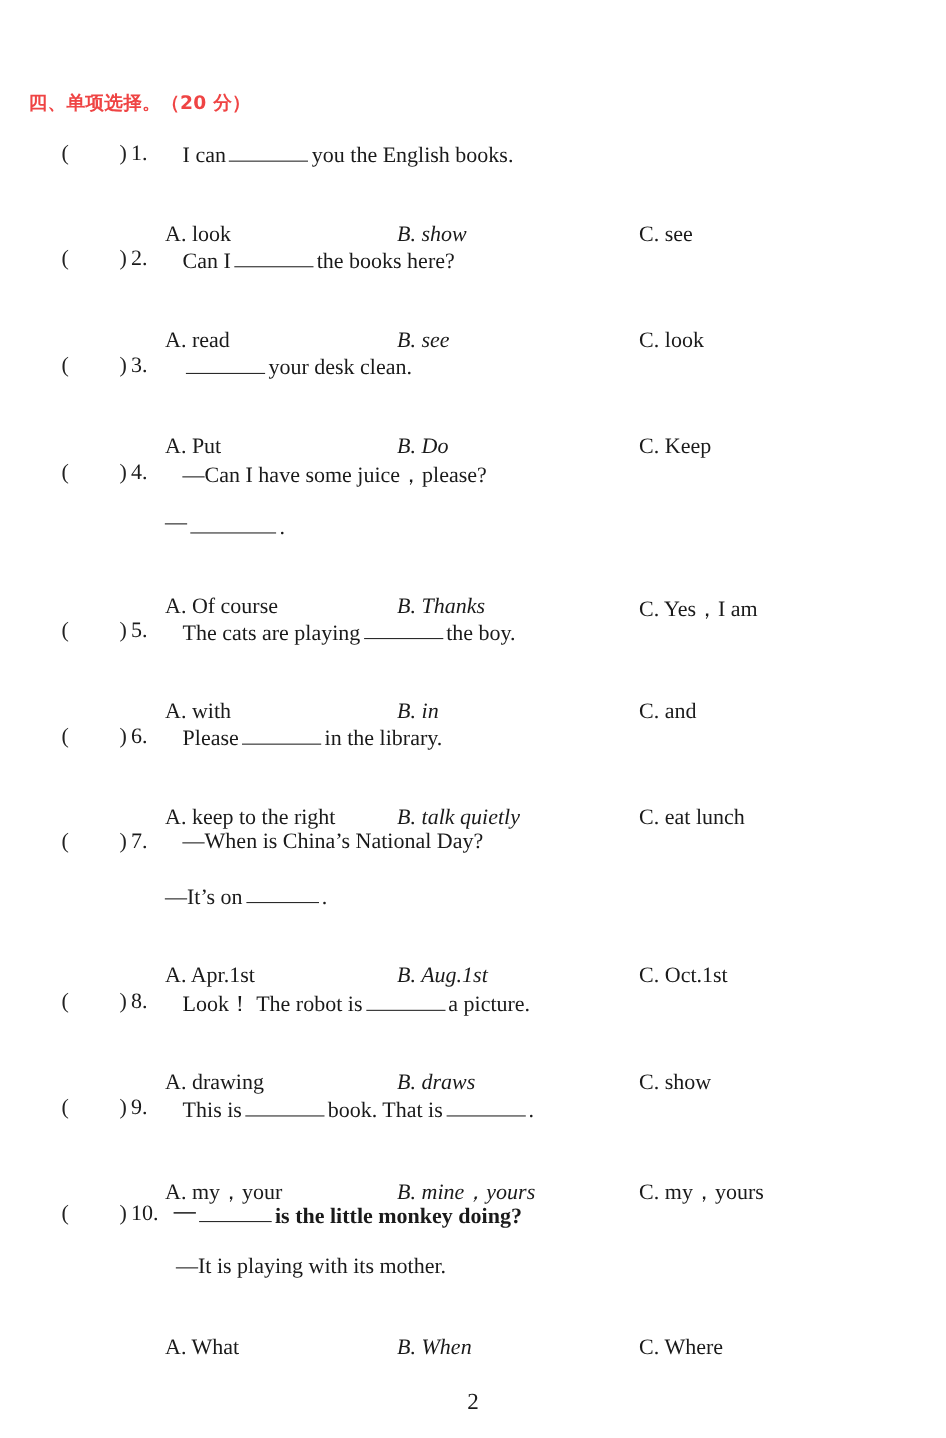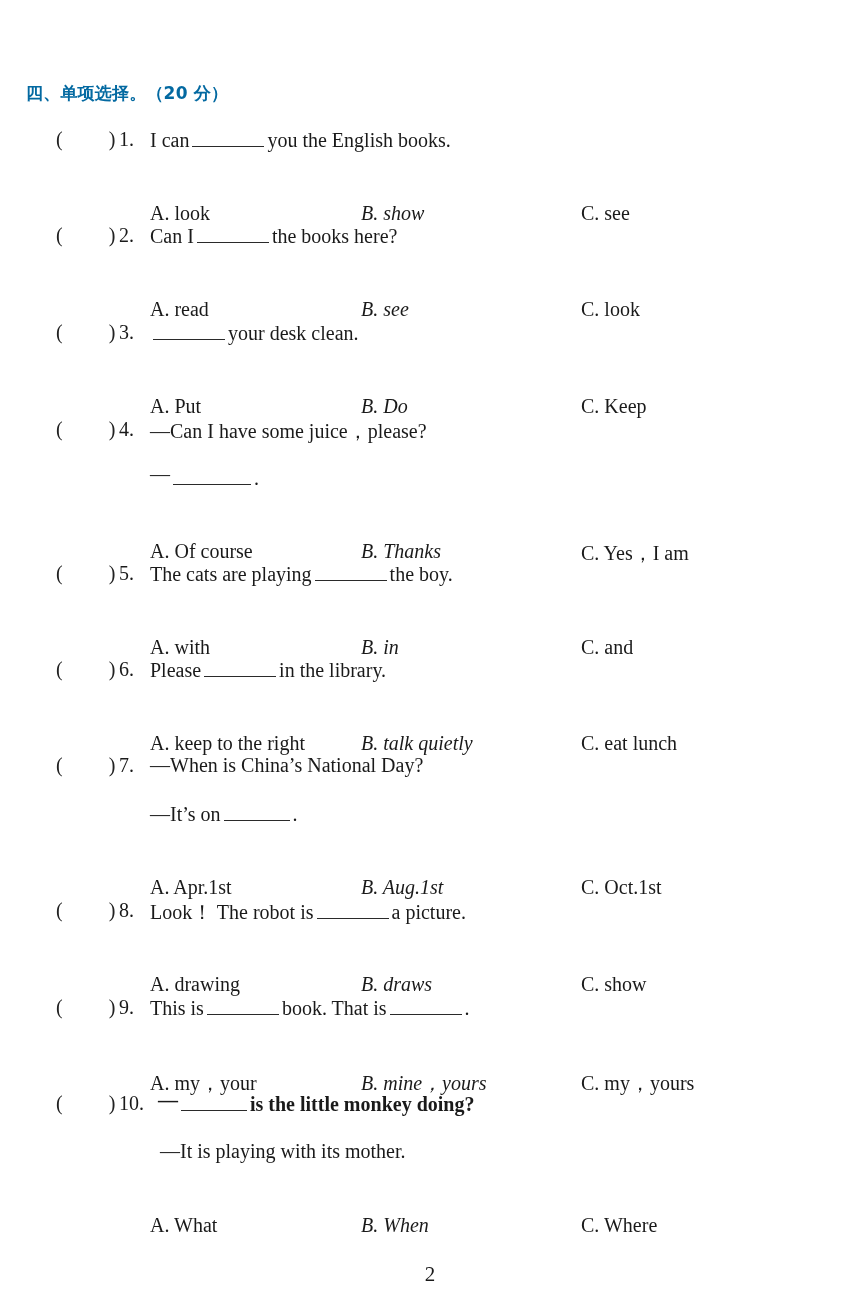--- a/index.html
+++ b/index.html
@@ -27,21 +27,21 @@
   
   .section-heading {
     position: absolute;
     left: 26px;
     top: 82px;
     font-family: "DejaVu Sans", "Liberation Sans", sans-serif;
     font-weight: bold;
     font-size: 17px;
     letter-spacing: 0.2px;
     white-space: nowrap;
-    color: #0369a1;
+    color: #ef4444;
   }
 
   
   .question {
     position: absolute;
     left: 0;
     width: 860px;
   }
 
   .q-line {
@@ -72,21 +72,21 @@
   }
 
   .q-text {
     position: absolute;
     top: 0;
     font-size: 20px;
     color: #1a1a1a;
     white-space: nowrap;
   }
 
-  .q-text.stem   { left: 150px; }
+  .q-text.stem   { left: 166px; }
   .q-text.stem10 { left: 158px; font-weight: bold; }
   .q-text.cont   { left: 150px; }
   .q-text.cont-deep { left: 160px; }
 
   
   .blank {
     display: inline-block;
     border-bottom: 1.4px solid #2a2a2a;
     vertical-align: baseline;
     height: 0.92em;

